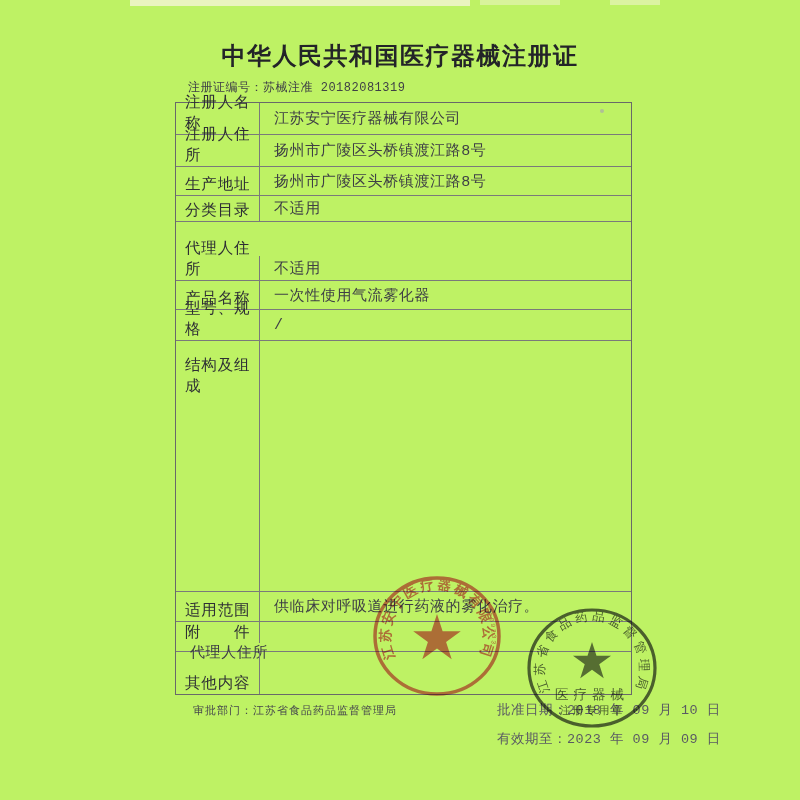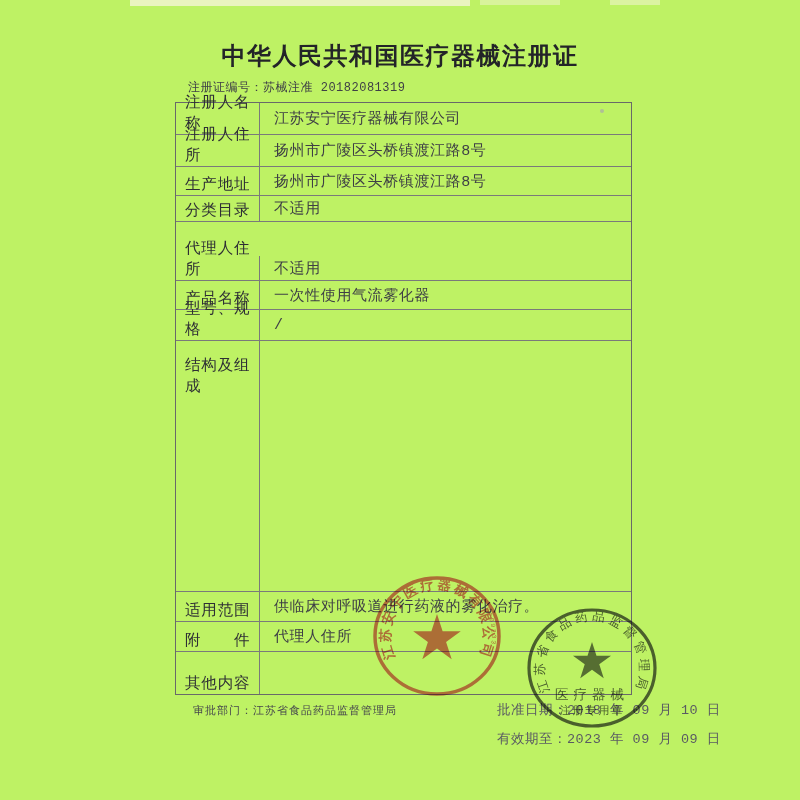--- a/index.html
+++ b/index.html
@@ -116,21 +116,21 @@
       <div class="tlabel" style="align-items:flex-start;padding-top:14px;">
           <span>结构及组成</span>
         </div>
     </div>
     <div class="trow" style="height:30px;">
       <div class="tlabel">
           <span>适用范围</span>
         </div>
       <div class="tvalue">供临床对呼吸道进行药液的雾化治疗。</div>
     </div>
-    <div class="trow" style="height:30px;">
+    <div class="trow" style="height:30px;flex-direction:column;">
       <div class="tlabel">
           <span>附 件</span>
         </div>
       <div class="tvalue">代理人住所</div>
     </div>
     <div class="trow" style="height:42px;">
       <div class="tlabel">
           <span>其他内容</span>
         </div>
       <div class="tvalue"></div>

